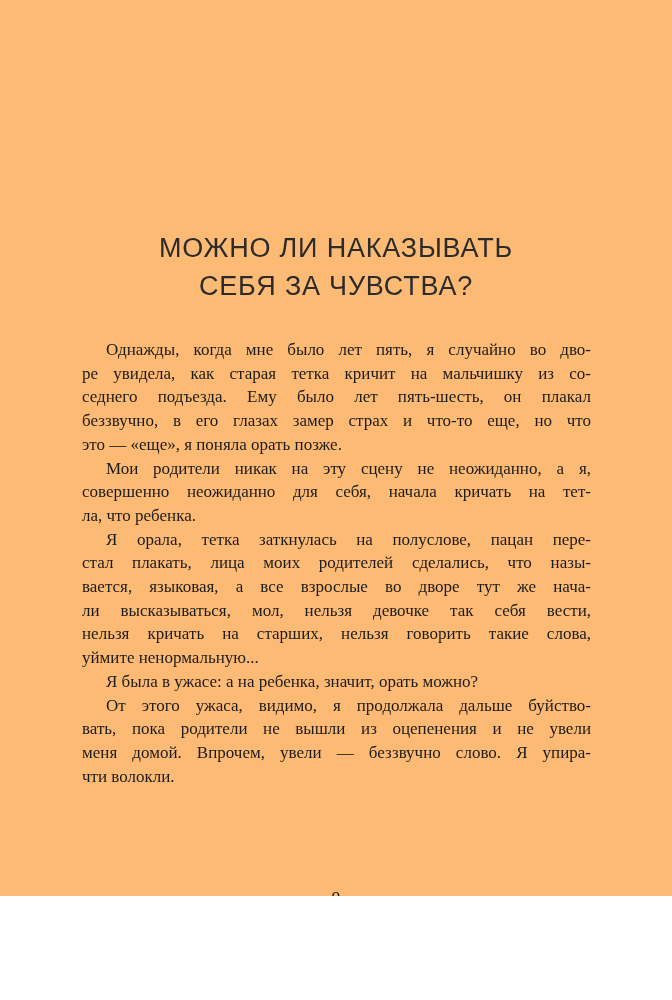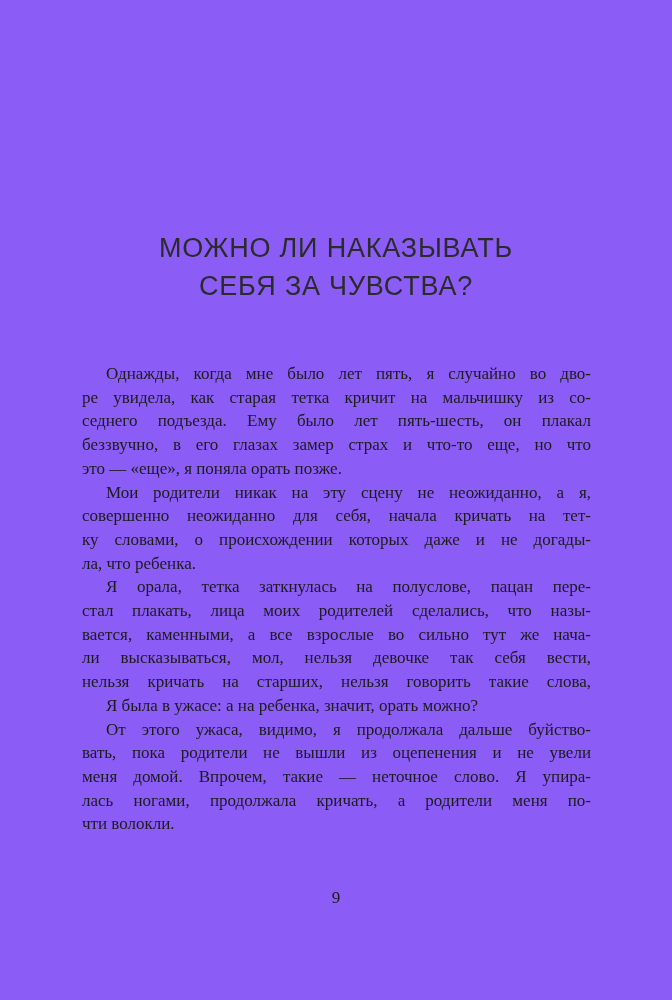--- a/index.html
+++ b/index.html
@@ -3,42 +3,42 @@
 <meta charset="utf-8">
 <style>
   html, body {
     margin: 0;
     padding: 0;
     background: #ffffff;
   }
   .page {
     position: relative;
     width: 672px;
-    height: 1000px;
-    background: #8b5cf6;
+    height: 896px;
+    background: #fdba74;
     overflow: hidden;
     font-family: "Liberation Serif", serif;
     color: #1c1c1c;
   }
   .chapter-title {
     margin: 0;
     padding-top: 229px;
     text-align: center;
     font-family: "Liberation Sans", sans-serif;
     font-weight: 400;
     font-size: 27px;
     line-height: 38px;
     letter-spacing: 0.8px;
     color: #2b2b2b;
   }
   .title-line {
     display: block;
   }
   .body-text {
-    margin: 57px 81px 0 82px; 
+    margin: 33px 81px 0 82px; 
     font-size: 17px;
     line-height: 23.7px;
     color: #1c1c1c;
   }
   .para {
     margin: 0;
   }
   .line {
     display: block;
     text-align: justify;
@@ -76,37 +76,36 @@
       <p class="para">
         <span class="line first">Однажды, когда мне было лет пять, я случайно во дво-</span>
         <span class="line">ре увидела, как старая тетка кричит на мальчишку из со-</span>
         <span class="line">седнего подъезда. Ему было лет пять-шесть, он плакал</span>
         <span class="line">беззвучно, в его глазах замер страх и что-то еще, но что</span>
         <span class="line last">это — «еще», я поняла орать позже.</span>
       </p>
       <p class="para">
         <span class="line first">Мои родители никак на эту сцену не неожиданно, а я,</span>
         <span class="line">совершенно неожиданно для себя, начала кричать на тет-</span>
-        <span class="line">ку словами, о происхождении которых даже и не догады-</span>
         <span class="line last">ла, что ребенка.</span>
       </p>
       <p class="para">
         <span class="line first">Я орала, тетка заткнулась на полуслове, пацан пере-</span>
         <span class="line">стал плакать, лица моих родителей сделались, что назы-</span>
-        <span class="line">вается, каменными, а все взрослые во сильно тут же нача-</span>
+        <span class="line">вается, языковая, а все взрослые во дворе тут же нача-</span>
         <span class="line">ли высказываться, мол, нельзя девочке так себя вести,</span>
         <span class="line">нельзя кричать на старших, нельзя говорить такие слова,</span>
+        <span class="line last">уймите ненормальную...</span>
       </p>
       <p class="para">
         <span class="line first last">Я была в ужасе: а на ребенка, значит, орать можно?</span>
       </p>
       <p class="para">
         <span class="line first">От этого ужаса, видимо, я продолжала дальше буйство-</span>
         <span class="line">вать, пока родители не вышли из оцепенения и не увели</span>
-        <span class="line">меня домой. Впрочем, такие — неточное слово. Я упира-</span>
-        <span class="line">лась ногами, продолжала кричать, а родители меня по-</span>
+        <span class="line">меня домой. Впрочем, увели — беззвучно слово. Я упира-</span>
         <span class="line last">чти волокли.</span>
       </p>
     </div>
 
   <div class="page-number">9</div>
 
 </div>
 
 </body></html>

